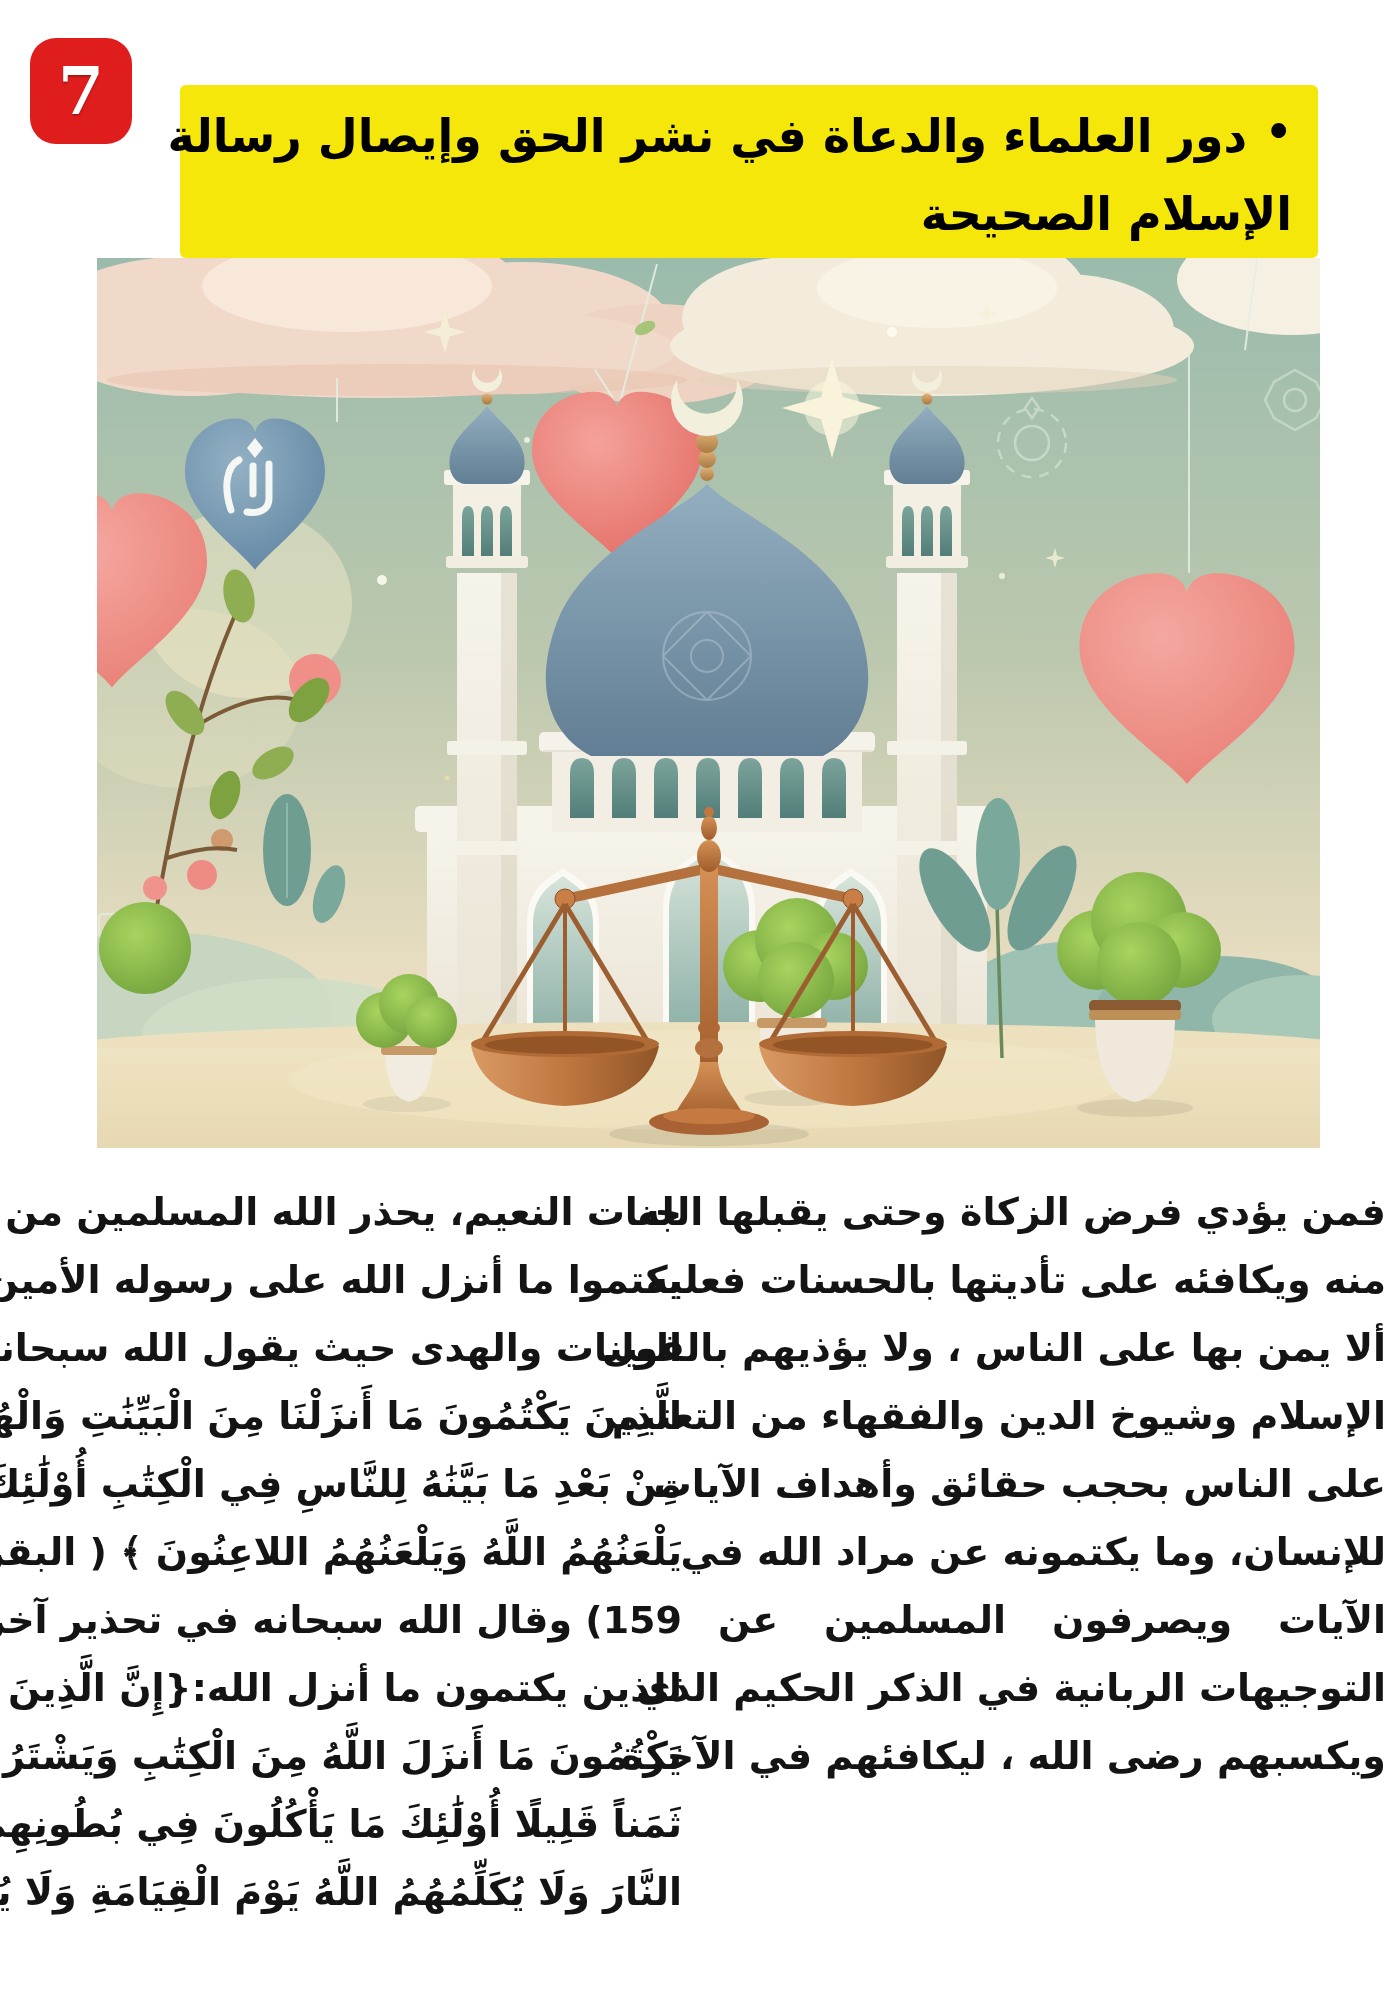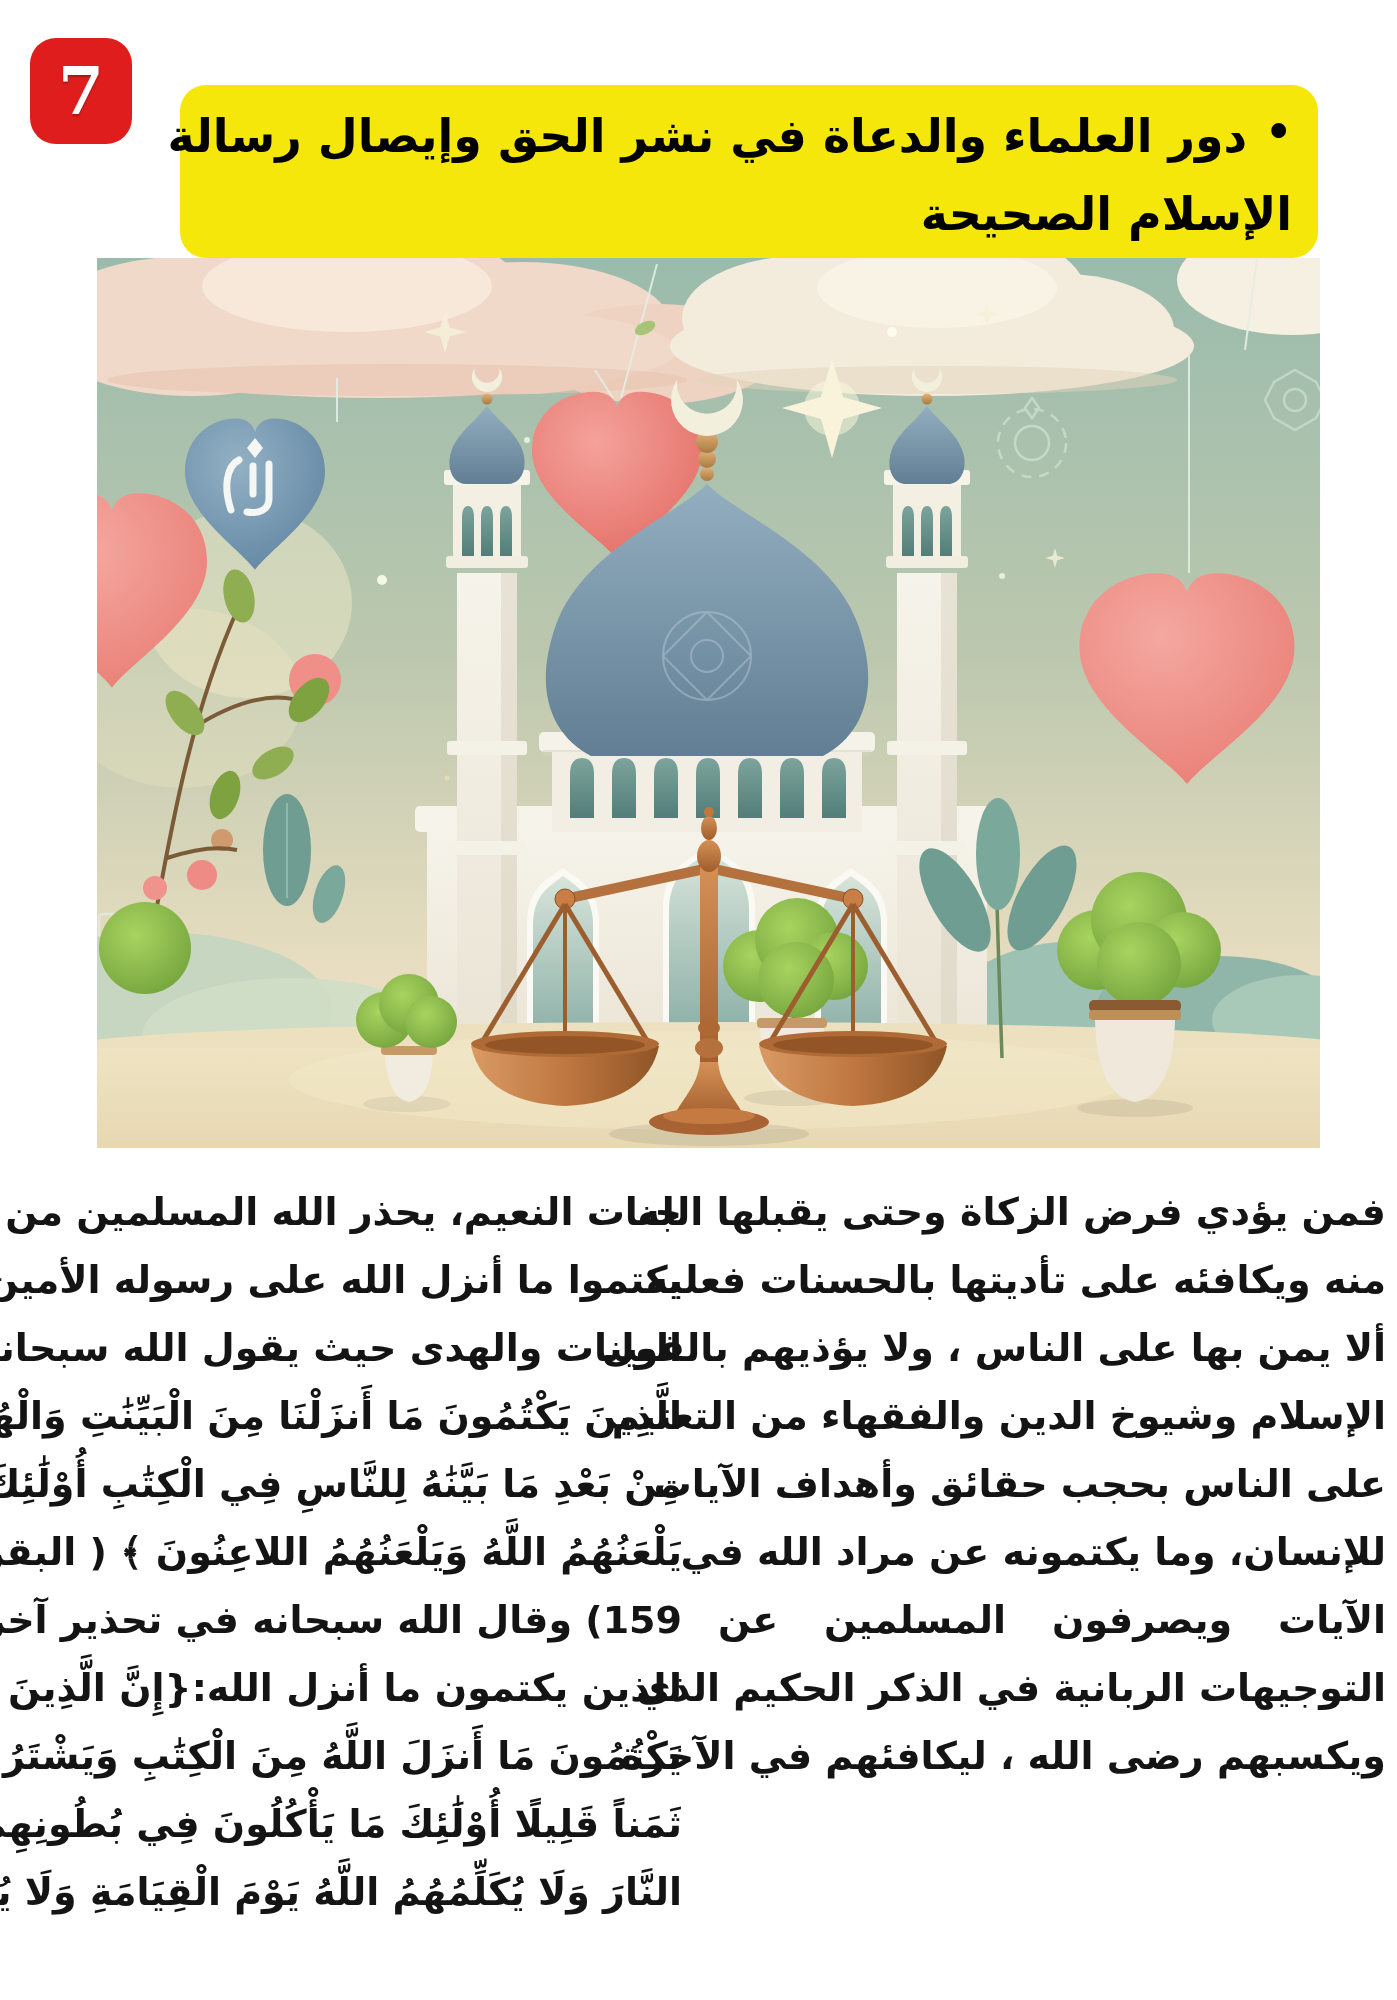--- a/index.html
+++ b/index.html
@@ -11,21 +11,21 @@
     position:absolute;left:30px;top:38px;width:102px;height:106px;
     background:#e01d1d;border-radius:26px;
     display:flex;align-items:center;justify-content:center;
   }
   .badge .num{
     font-family:"DejaVu Serif",serif;font-weight:bold;font-size:66px;color:#ffffff;line-height:1;
     text-shadow:0 2px 2px rgba(0,0,0,.25);
   }
   .title-box{
     position:absolute;left:180px;top:85px;width:1138px;height:173px;
-    background:#f6e70a;border-radius:26px;direction:rtl;
+    background:#f6e70a;border-radius:6px;direction:rtl;
     padding:8px 26px 0 26px;box-sizing:border-box;
   }
   .title-line{font-weight:bold;font-size:46px;line-height:78px;color:#000;white-space:nowrap;}
   .t1{text-align:right;}
   .t2{}
   .bullet{display:inline-block;margin-left:18px;font-size:42px;vertical-align:6px;}
   .illus{position:absolute;left:97px;top:258px;width:1223px;height:890px;}
   .col{position:absolute;top:1178px;direction:rtl;color:#141414;font-weight:bold;}
   .col-right{left:718px;width:668px;}
   .col-left{left:8px;width:674px;}

